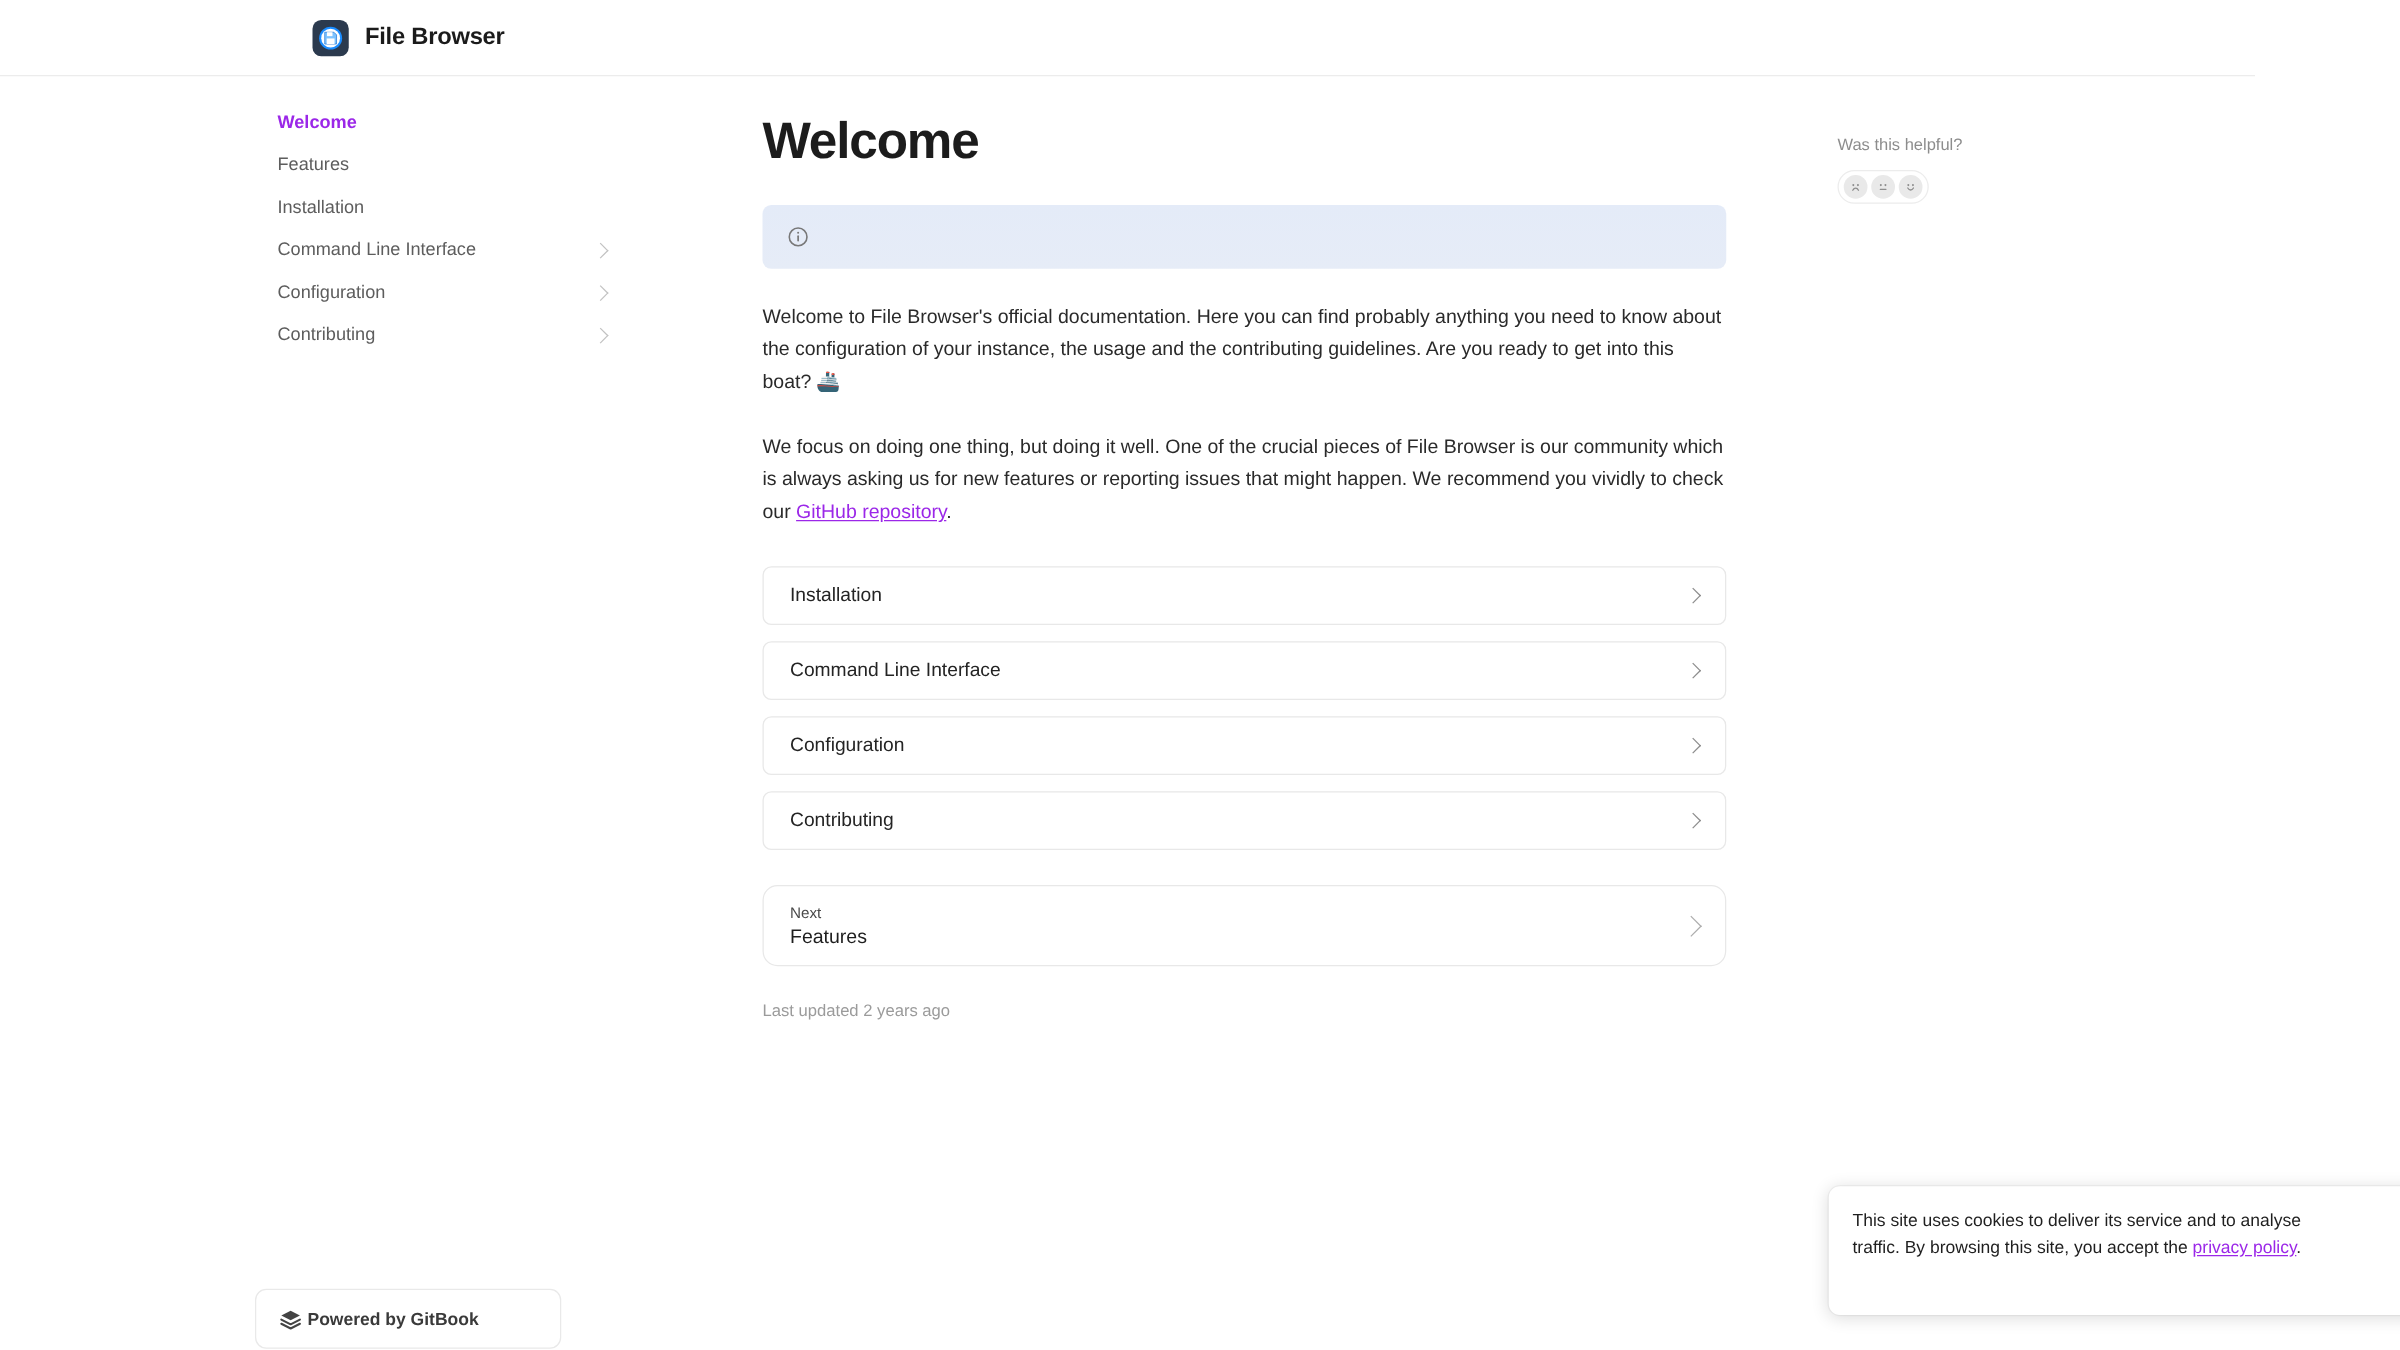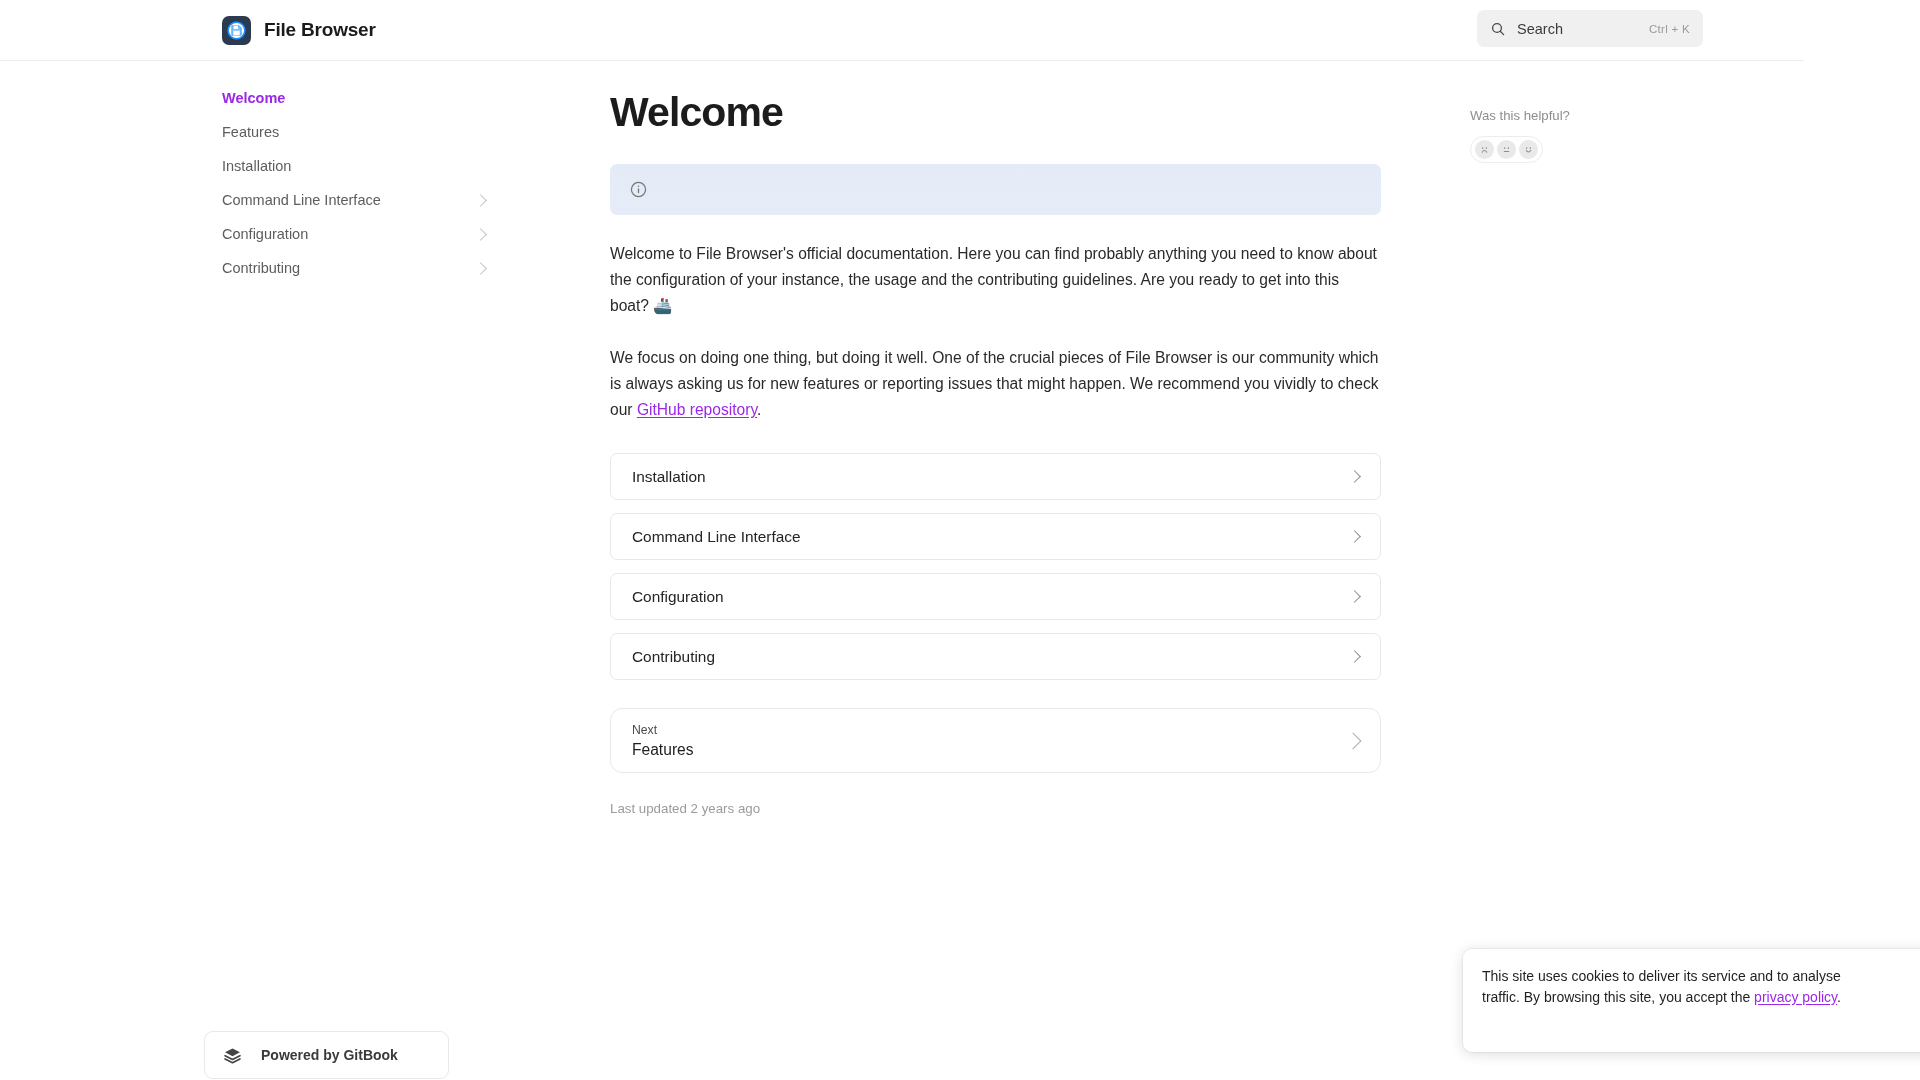--- a/index.html
+++ b/index.html
@@ -15,20 +15,21 @@
   
   .header {
     position: absolute;
     top: 0; left: 0;
     width: 1804px;
     height: 61px;
     border-bottom: 1px solid #ececec;
     background: #fff;
     display: flex;
     align-items: center;
+    padding-left: 28px;
   }
 
   .brand {
     display: flex;
     align-items: center;
     gap: 13px;
     margin-left: 222px;
   }
 
   .logo-box {
@@ -118,21 +119,21 @@
     position: absolute;
     left: 204px;
     top: 970px;
     width: 245px;
     height: 48px;
     border: 1px solid #e9e9e9;
     border-radius: 9px;
     background: #fff;
     display: flex;
     align-items: center;
-    gap: 19px;
+    gap: 4px;
     padding-left: 18px;
     cursor: pointer;
   }
   .gitbook-label {
     font-size: 14px;
     font-weight: bold;
     color: #3a3a3a;
   }
 
   
@@ -362,28 +363,20 @@
         <circle cx="12" cy="12" r="10.5" fill="#1a8cff"></circle>
         <circle cx="12" cy="12" r="8.6" fill="#ffffff"></circle>
         <path d="M6.6 6.6h8.4l2.4 2.4v8.4H6.6z" fill="#7dc3ff" stroke="#2f7fd6" stroke-width="0.7"></path>
         <rect x="8.7" y="6.6" width="5" height="3.6" fill="#ffffff"></rect>
         <rect x="8.4" y="12.3" width="7.2" height="5.1" fill="#ffffff"></rect>
       </svg>
     </div>
     <div class="brand-title">File Browser</div>
   </div>
 
-  <div class="search-box">
-    <svg width="16" height="16" viewBox="0 0 24 24">
-      <circle cx="10.5" cy="10.5" r="6.6" fill="none" stroke="#4a4a4a" stroke-width="2"></circle>
-      <line x1="15.4" y1="15.4" x2="20.4" y2="20.4" stroke="#4a4a4a" stroke-width="2" stroke-linecap="round"></line>
-    </svg>
-    <span class="search-label">Search</span>
-    <span class="search-kbd">Ctrl + K</span>
-  </div>
 </div>
 
 <div class="sidebar">
   <nav class="nav">
 
     <div class="nav-item active">
       <span class="nav-label">Welcome</span>
     </div>
 
     <div class="nav-item">

